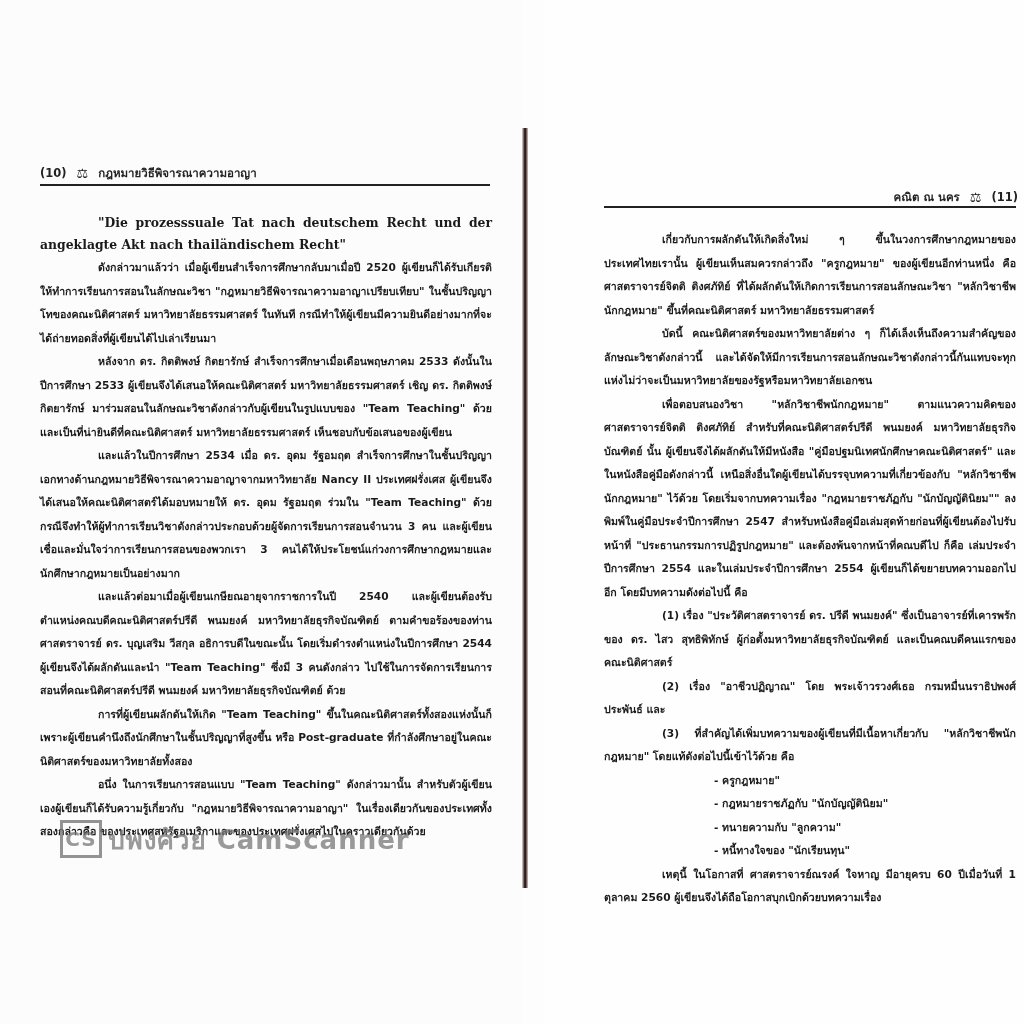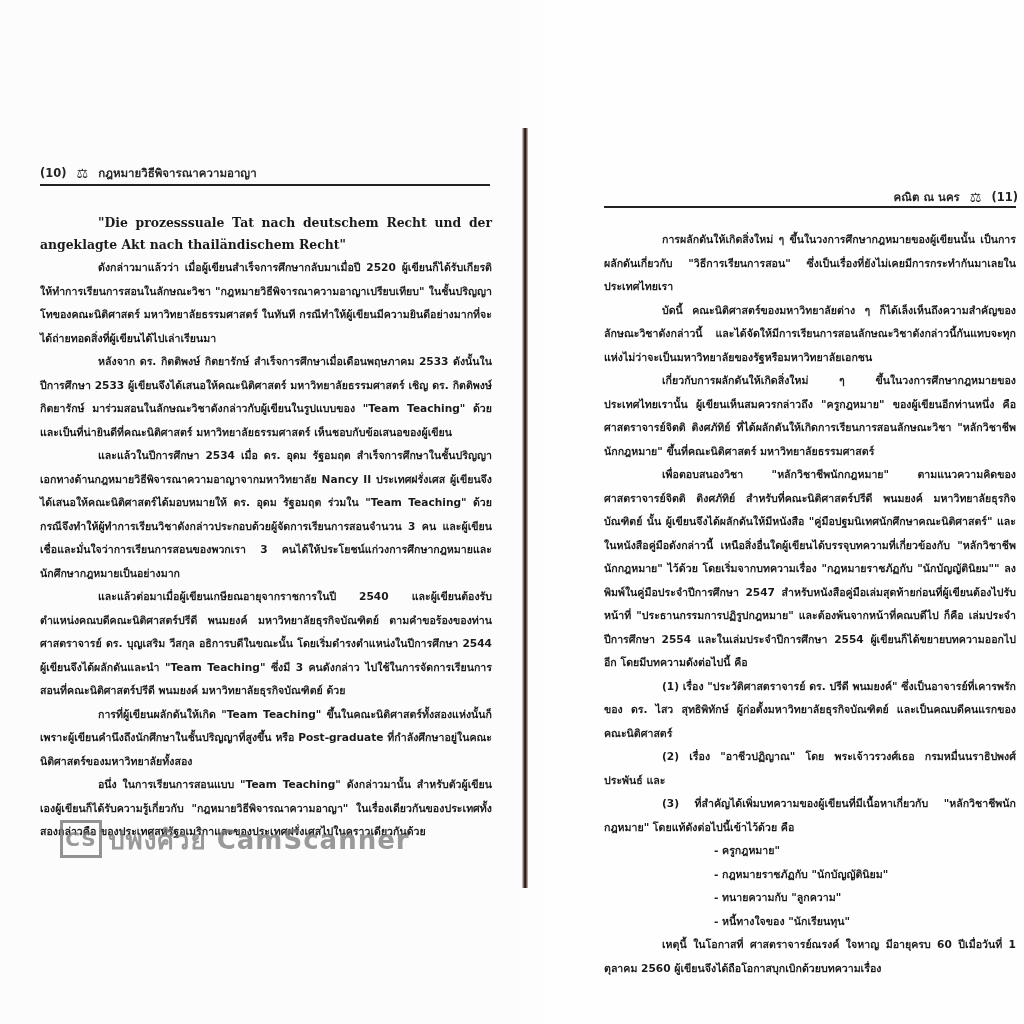--- a/index.html
+++ b/index.html
@@ -63,23 +63,22 @@
 
   <div class="page right">
     <div class="header" style="right:22px; top:188px;">
       <span>คณิต ณ นคร</span>
       <span class="scale">⚖</span>
       <span class="num">(11)</span>
     </div>
     <div class="rule" style="left:60px; top:206px; width:412px;"></div>
 
     <div class="body-text" style="left:60px; top:228px; width:412px;">
-      <p class="indent">การผลักดันให้เกิดสิ่งใหม่ ๆ ขึ้นในวงการศึกษากฎหมายของผู้เขียนนั้น เป็นการผลักดันเกี่ยวกับ "วิธีการเรียนการสอน" ซึ่งเป็นเรื่องที่ยังไม่เคยมีการกระทำกันมาเลยในประเทศไทยเรา</p>
+      <p class="indent">เกี่ยวกับการผลักดันให้เกิดสิ่งใหม่ ๆ ขึ้นในวงการศึกษากฎหมายของประเทศไทยเรานั้น ผู้เขียนเห็นสมควรกล่าวถึง "ครูกฎหมาย" ของผู้เขียนอีกท่านหนึ่ง คือ ศาสตราจารย์จิตติ ติงศภัทิย์ ที่ได้ผลักดันให้เกิดการเรียนการสอนลักษณะวิชา "หลักวิชาชีพนักกฎหมาย" ขึ้นที่คณะนิติศาสตร์ มหาวิทยาลัยธรรมศาสตร์</p>
       <p class="indent">บัดนี้ คณะนิติศาสตร์ของมหาวิทยาลัยต่าง ๆ ก็ได้เล็งเห็นถึงความสำคัญของลักษณะวิชาดังกล่าวนี้ และได้จัดให้มีการเรียนการสอนลักษณะวิชาดังกล่าวนี้กันแทบจะทุกแห่งไม่ว่าจะเป็นมหาวิทยาลัยของรัฐหรือมหาวิทยาลัยเอกชน</p>
-      <p class="indent">เกี่ยวกับการผลักดันให้เกิดสิ่งใหม่ ๆ ขึ้นในวงการศึกษากฎหมายของประเทศไทยเรานั้น ผู้เขียนเห็นสมควรกล่าวถึง "ครูกฎหมาย" ของผู้เขียนอีกท่านหนึ่ง คือ ศาสตราจารย์จิตติ ติงศภัทิย์ ที่ได้ผลักดันให้เกิดการเรียนการสอนลักษณะวิชา "หลักวิชาชีพนักกฎหมาย" ขึ้นที่คณะนิติศาสตร์ มหาวิทยาลัยธรรมศาสตร์</p>
       <p class="indent">เพื่อตอบสนองวิชา "หลักวิชาชีพนักกฎหมาย" ตามแนวความคิดของ ศาสตราจารย์จิตติ ติงศภัทิย์ สำหรับที่คณะนิติศาสตร์ปรีดี พนมยงค์ มหาวิทยาลัยธุรกิจบัณฑิตย์ นั้น ผู้เขียนจึงได้ผลักดันให้มีหนังสือ "คู่มือปฐมนิเทศนักศึกษาคณะนิติศาสตร์" และในหนังสือคู่มือดังกล่าวนี้ เหนือสิ่งอื่นใดผู้เขียนได้บรรจุบทความที่เกี่ยวข้องกับ "หลักวิชาชีพนักกฎหมาย" ไว้ด้วย โดยเริ่มจากบทความเรื่อง "กฎหมายราชภัฏกับ "นักบัญญัตินิยม"" ลงพิมพ์ในคู่มือประจำปีการศึกษา 2547 สำหรับหนังสือคู่มือเล่มสุดท้ายก่อนที่ผู้เขียนต้องไปรับหน้าที่ "ประธานกรรมการปฏิรูปกฎหมาย" และต้องพ้นจากหน้าที่คณบดีไป ก็คือ เล่มประจำปีการศึกษา 2554 และในเล่มประจำปีการศึกษา 2554 ผู้เขียนก็ได้ขยายบทความออกไปอีก โดยมีบทความดังต่อไปนี้ คือ</p>
       <p class="indent">(1) เรื่อง "ประวัติศาสตราจารย์ ดร. ปรีดี พนมยงค์" ซึ่งเป็นอาจารย์ที่เคารพรักของ ดร. ไสว สุทธิพิทักษ์ ผู้ก่อตั้งมหาวิทยาลัยธุรกิจบัณฑิตย์ และเป็นคณบดีคนแรกของคณะนิติศาสตร์</p>
       <p class="indent">(2) เรื่อง "อาชีวปฏิญาณ" โดย พระเจ้าวรวงศ์เธอ กรมหมื่นนราธิปพงศ์ประพันธ์ และ</p>
       <p class="indent">(3) ที่สำคัญได้เพิ่มบทความของผู้เขียนที่มีเนื้อหาเกี่ยวกับ "หลักวิชาชีพนักกฎหมาย" โดยแท้ดังต่อไปนี้เข้าไว้ด้วย คือ</p>
       <p class="bullet">- ครูกฎหมาย"</p>
       <p class="bullet">- กฎหมายราชภัฏกับ "นักบัญญัตินิยม"</p>
       <p class="bullet">- ทนายความกับ "ลูกความ"</p>
       <p class="bullet">- หนี้ทางใจของ "นักเรียนทุน"</p>
       <p class="indent">เหตุนี้ ในโอกาสที่ ศาสตราจารย์ณรงค์ ใจหาญ มีอายุครบ 60 ปีเมื่อวันที่ 1 ตุลาคม 2560 ผู้เขียนจึงได้ถือโอกาสบุกเบิกด้วยบทความเรื่อง</p>
 

